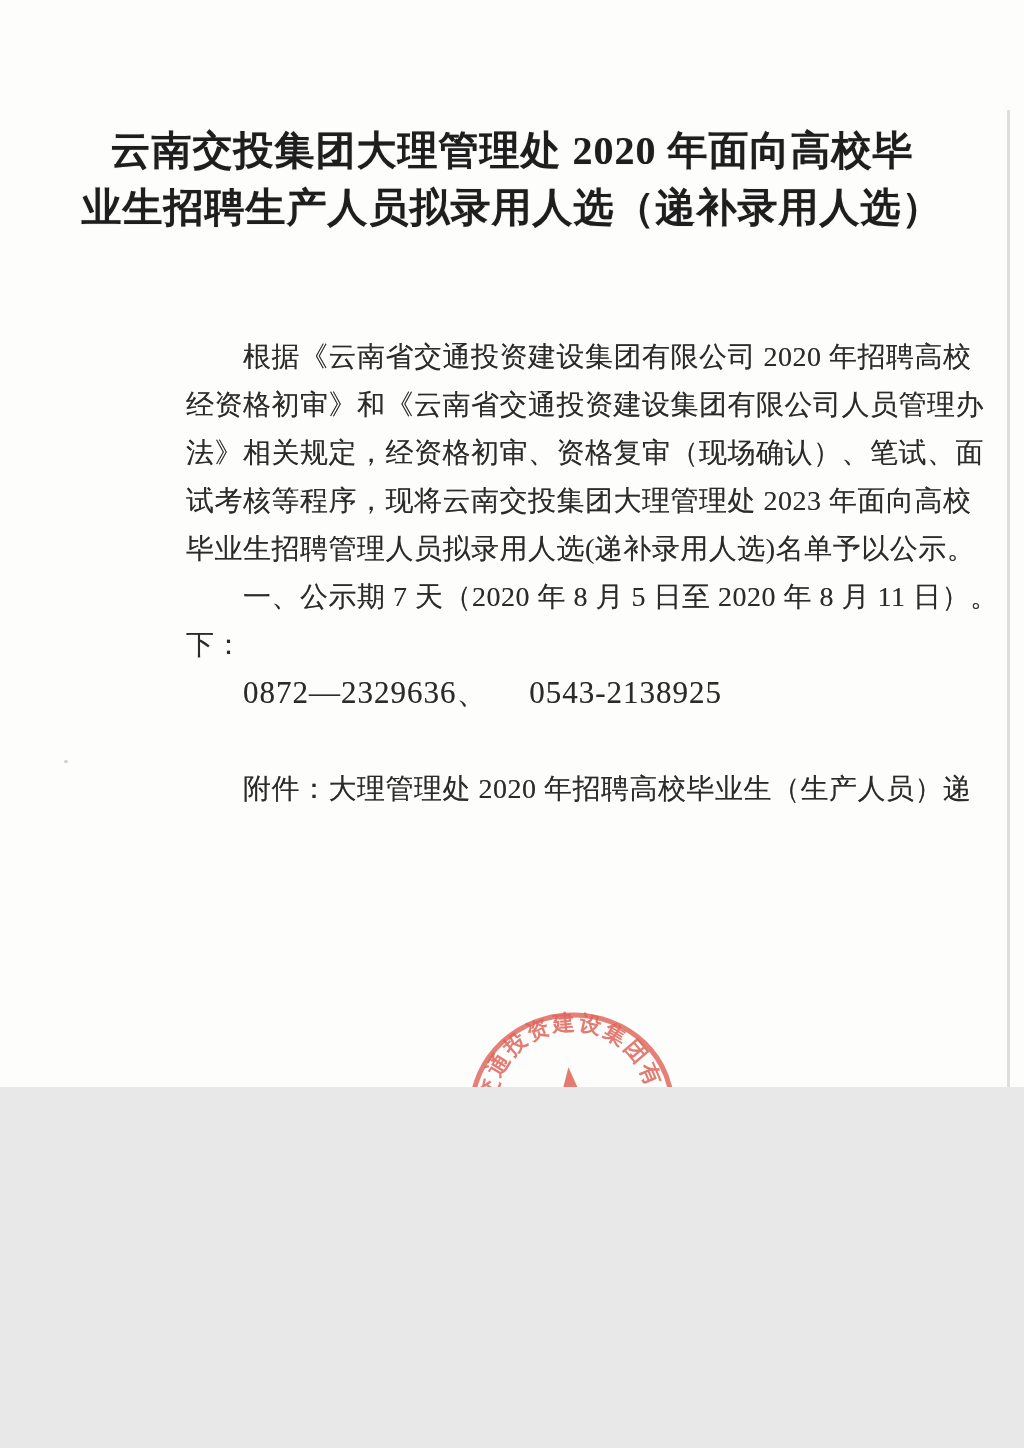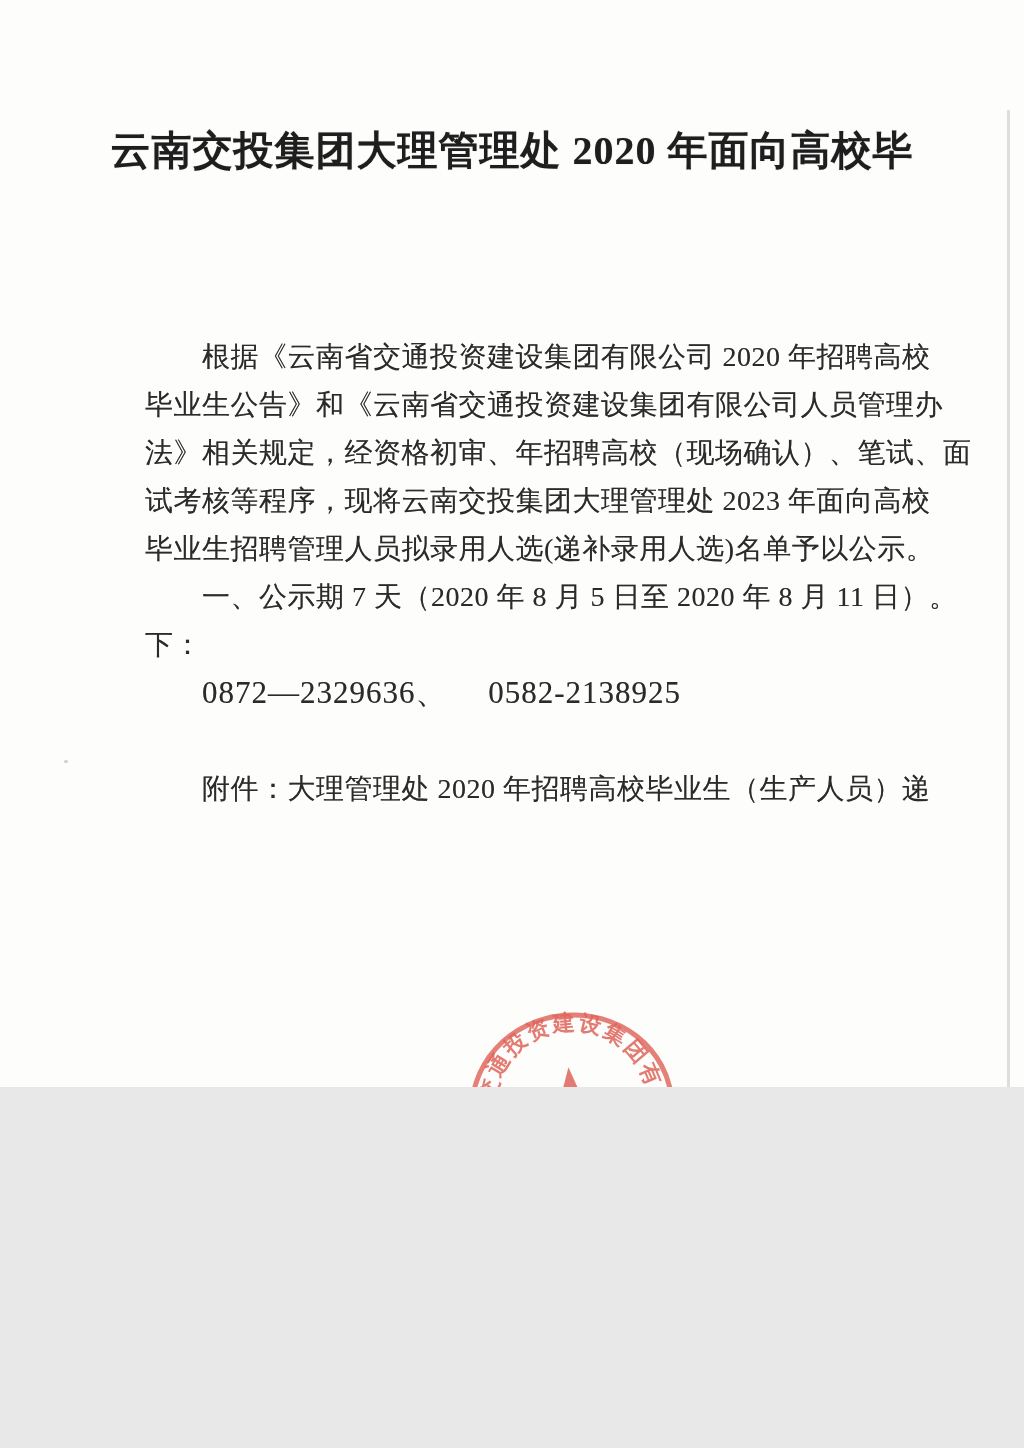--- a/index.html
+++ b/index.html
@@ -30,21 +30,21 @@
   .title span { display: block; }
   .content {
     position: absolute;
     top: 333px;
     left: 145px;
     width: 766px;
     font-size: 28px;
     line-height: 48px;
     text-shadow: 0 0 0.5px rgba(0,0,0,0.4);
   }
-  .content .line { height: 48px; white-space: nowrap; letter-spacing: 0.5px; }
+  .content .line { height: 48px; white-space: nowrap; letter-spacing: 0.5px; margin-left: 41px; }
   .content .indent { padding-left: 57px; }
   .content .phone { font-size: 31px; letter-spacing: 1px; }
   .content .spacer { height: 48px; }
   .signature {
     position: absolute;
     top: 1101px;
     left: 160px;
     width: 820px;
     text-align: center;
     font-size: 28px;
@@ -79,31 +79,32 @@
     border-radius: 50%;
   }
 </style>
 </head>
 <body>
 
 <div class="page">
 
   <h1 class="title">
     <span>云南交投集团大理管理处 2020 年面向高校毕</span>
+    <span>业生招聘生产人员拟录用人选（递补录用人选）</span>
   </h1>
 
   <div class="content">
     <div class="line indent">根据《云南省交通投资建设集团有限公司 2020 年招聘高校</div>
-    <div class="line">毕业生公告》和《云南省交通投资建设集团有限公司人员管理办</div>
-    <div class="line">法》相关规定，经资格初审、年招聘高校（现场确认）、笔试、面</div>
+    <div class="line">经资格初审》和《云南省交通投资建设集团有限公司人员管理办</div>
+    <div class="line">法》相关规定，经资格初审、资格复审（现场确认）、笔试、面</div>
     <div class="line">试考核等程序，现将云南交投集团大理管理处 2023 年面向高校</div>
     <div class="line">毕业生招聘管理人员拟录用人选(递补录用人选)名单予以公示。</div>
     <div class="line indent">一、公示期 7 天（2020 年 8 月 5 日至 2020 年 8 月 11 日）。</div>
     <div class="line">下：</div>
-    <div class="line indent phone">0872—2329636、　 0582-2138925</div>
+    <div class="line indent phone">0872—2329636、　 0543-2138925</div>
     <div class="spacer"></div>
     <div class="line indent">附件：大理管理处 2020 年招聘高校毕业生（生产人员）递</div>
   </div>
 
   <div class="signature">
     <div>云南省交通投资建设集团有限公司</div>
     <div>大理管理处</div>
     <div>2020 年 8 月 5 日</div>
   </div>
 

